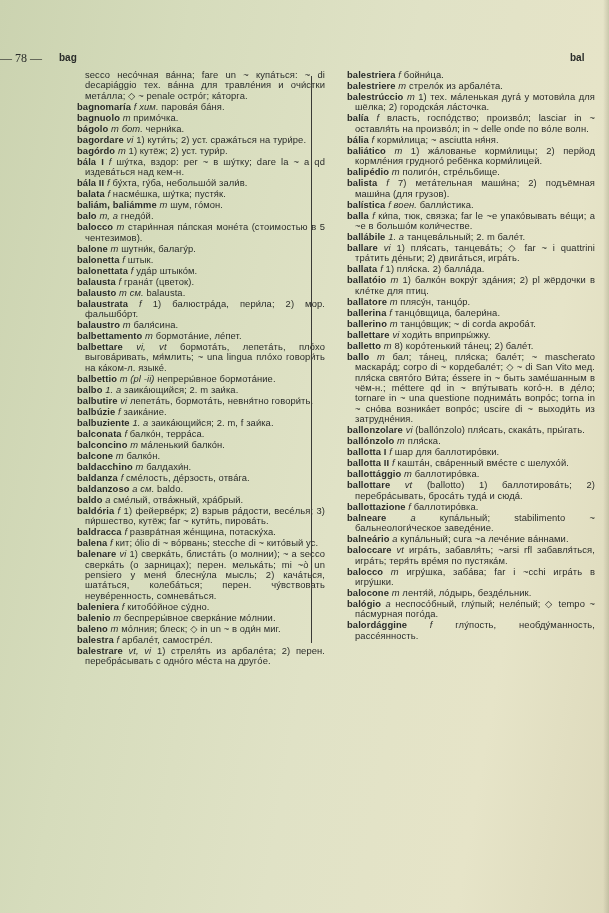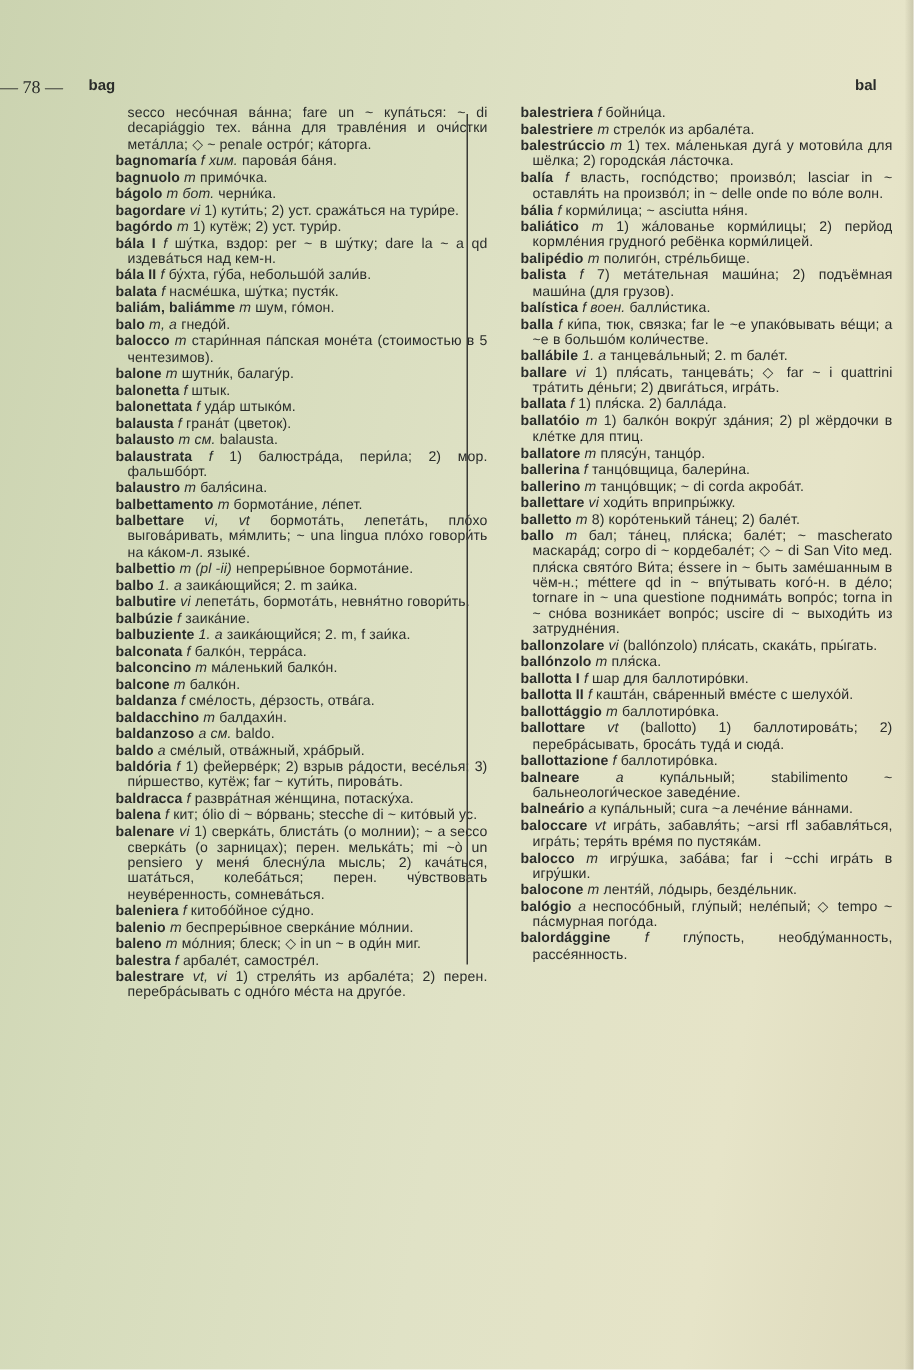--- a/index.html
+++ b/index.html
@@ -107,22 +107,22 @@
       <p class="entry"><span class="hw">balbettamento</span> <span class="gr">m</span> <span class="tr">бормотáние, лéпет.</span></p>
       <p class="entry"><span class="hw">balbettare</span> <span class="gr">vi, vt</span> <span class="tr">бормотáть, лепетáть, плóхо выговáривать, мя́млить; ~ una lingua плóхо говори́ть на кáком-л. языкé.</span></p>
       <p class="entry"><span class="hw">balbettio</span> <span class="gr">m (pl -ii)</span> <span class="tr">непреры́вное бормотáние.</span></p>
       <p class="entry"><span class="hw">balbo</span> <span class="gr">1. a</span> <span class="tr">заикáющийся; 2. m заи́ка.</span></p>
       <p class="entry"><span class="hw">balbutire</span> <span class="gr">vi</span> <span class="tr">лепетáть, бормотáть, невня́тно говори́ть.</span></p>
       <p class="entry"><span class="hw">balbúzie</span> <span class="gr">f</span> <span class="tr">заикáние.</span></p>
       <p class="entry"><span class="hw">balbuziente</span> <span class="gr">1. a</span> <span class="tr">заикáющийся; 2. m, f заи́ка.</span></p>
       <p class="entry"><span class="hw">balconata</span> <span class="gr">f</span> <span class="tr">балкóн, террáса.</span></p>
       <p class="entry"><span class="hw">balconcino</span> <span class="gr">m</span> <span class="tr">мáленький балкóн.</span></p>
       <p class="entry"><span class="hw">balcone</span> <span class="gr">m</span> <span class="tr">балкóн.</span></p>
+      <p class="entry"><span class="hw">baldacchino</span> <span class="gr">m</span> <span class="tr">балдахи́н.</span></p>
       <p class="entry"><span class="hw">baldanza</span> <span class="gr">f</span> <span class="tr">смéлость, дéрзость, отвáга.</span></p>
-      <p class="entry"><span class="hw">baldacchino</span> <span class="gr">m</span> <span class="tr">балдахи́н.</span></p>
       <p class="entry"><span class="hw">baldanzoso</span> <span class="gr">a см.</span> <span class="tr">baldo.</span></p>
       <p class="entry"><span class="hw">baldo</span> <span class="gr">a</span> <span class="tr">смéлый, отвáжный, хрáбрый.</span></p>
       <p class="entry"><span class="hw">baldória</span> <span class="gr">f</span> <span class="tr">1) фейервéрк; 2) взрыв рáдости, весéлья; 3) пи́ршество, кутёж; far ~ кути́ть, пировáть.</span></p>
       <p class="entry"><span class="hw">baldracca</span> <span class="gr">f</span> <span class="tr">развра́тная жéнщина, потаску́ха.</span></p>
       <p class="entry"><span class="hw">balena</span> <span class="gr">f</span> <span class="tr">кит; ólio di ~ вóрвань; stecche di ~ китóвый ус.</span></p>
       <p class="entry"><span class="hw">balenare</span> <span class="gr">vi</span> <span class="tr">1) сверкáть, блистáть (о молнии); ~ a secco сверкáть (о зарницах); перен. мелькáть; mi ~ò un pensiero у меня́ блеснýла мысль; 2) качáться, шатáться, колебáться; перен. чу́вствовать неувéренность, сомневáться.</span></p>
       <p class="entry"><span class="hw">baleniera</span> <span class="gr">f</span> <span class="tr">китобóйное су́дно.</span></p>
       <p class="entry"><span class="hw">balenio</span> <span class="gr">m</span> <span class="tr">беспреры́вное сверкáние мóлнии.</span></p>
       <p class="entry"><span class="hw">baleno</span> <span class="gr">m</span> <span class="tr">мóлния; блеск; ◇ in un ~ в оди́н миг.</span></p>
       <p class="entry"><span class="hw">balestra</span> <span class="gr">f</span> <span class="tr">арбалéт, самострéл.</span></p>

